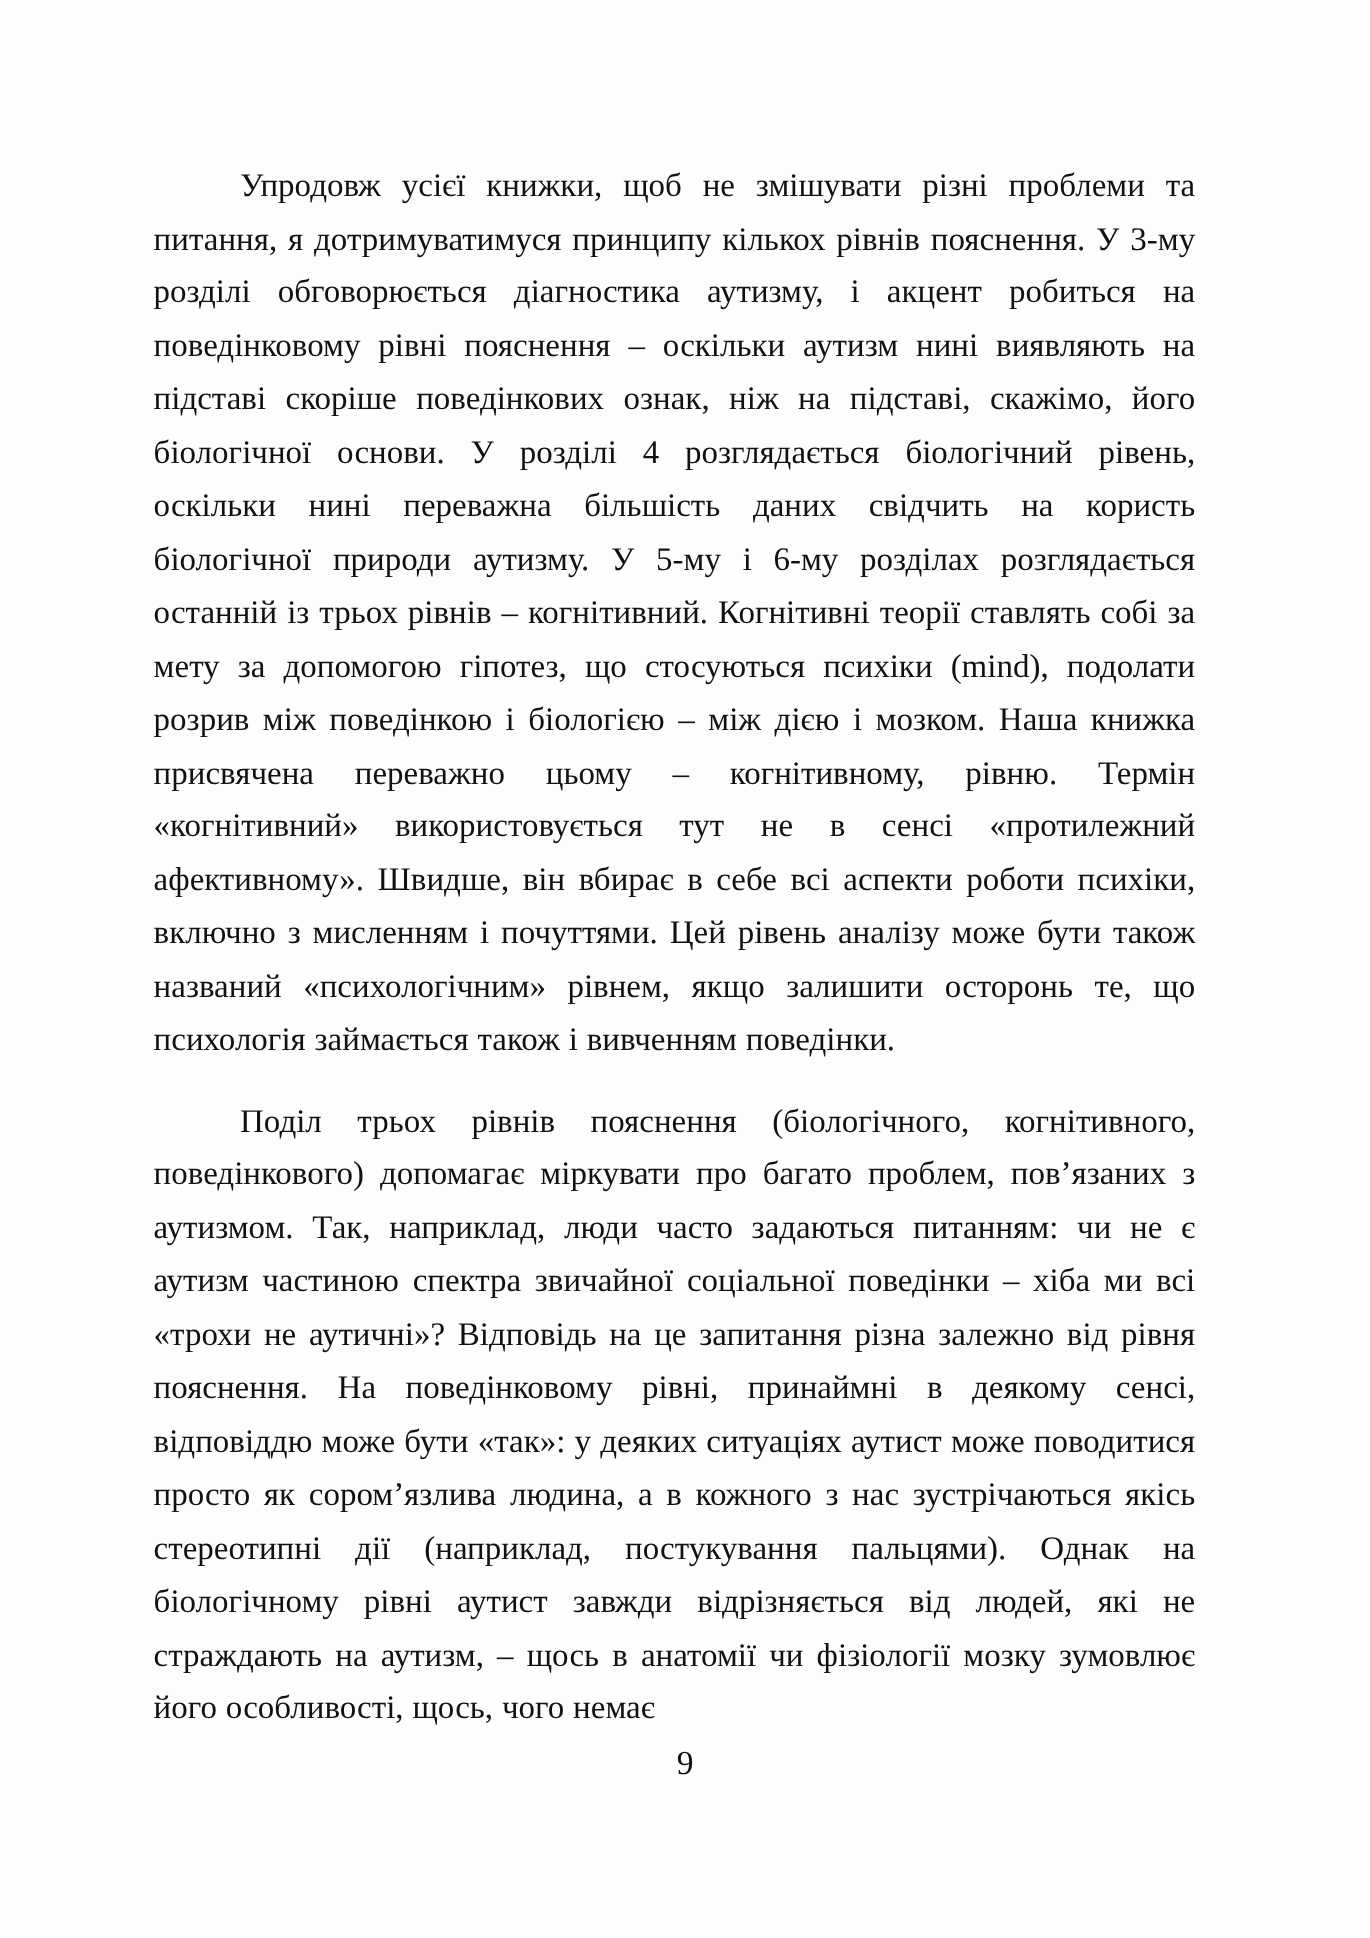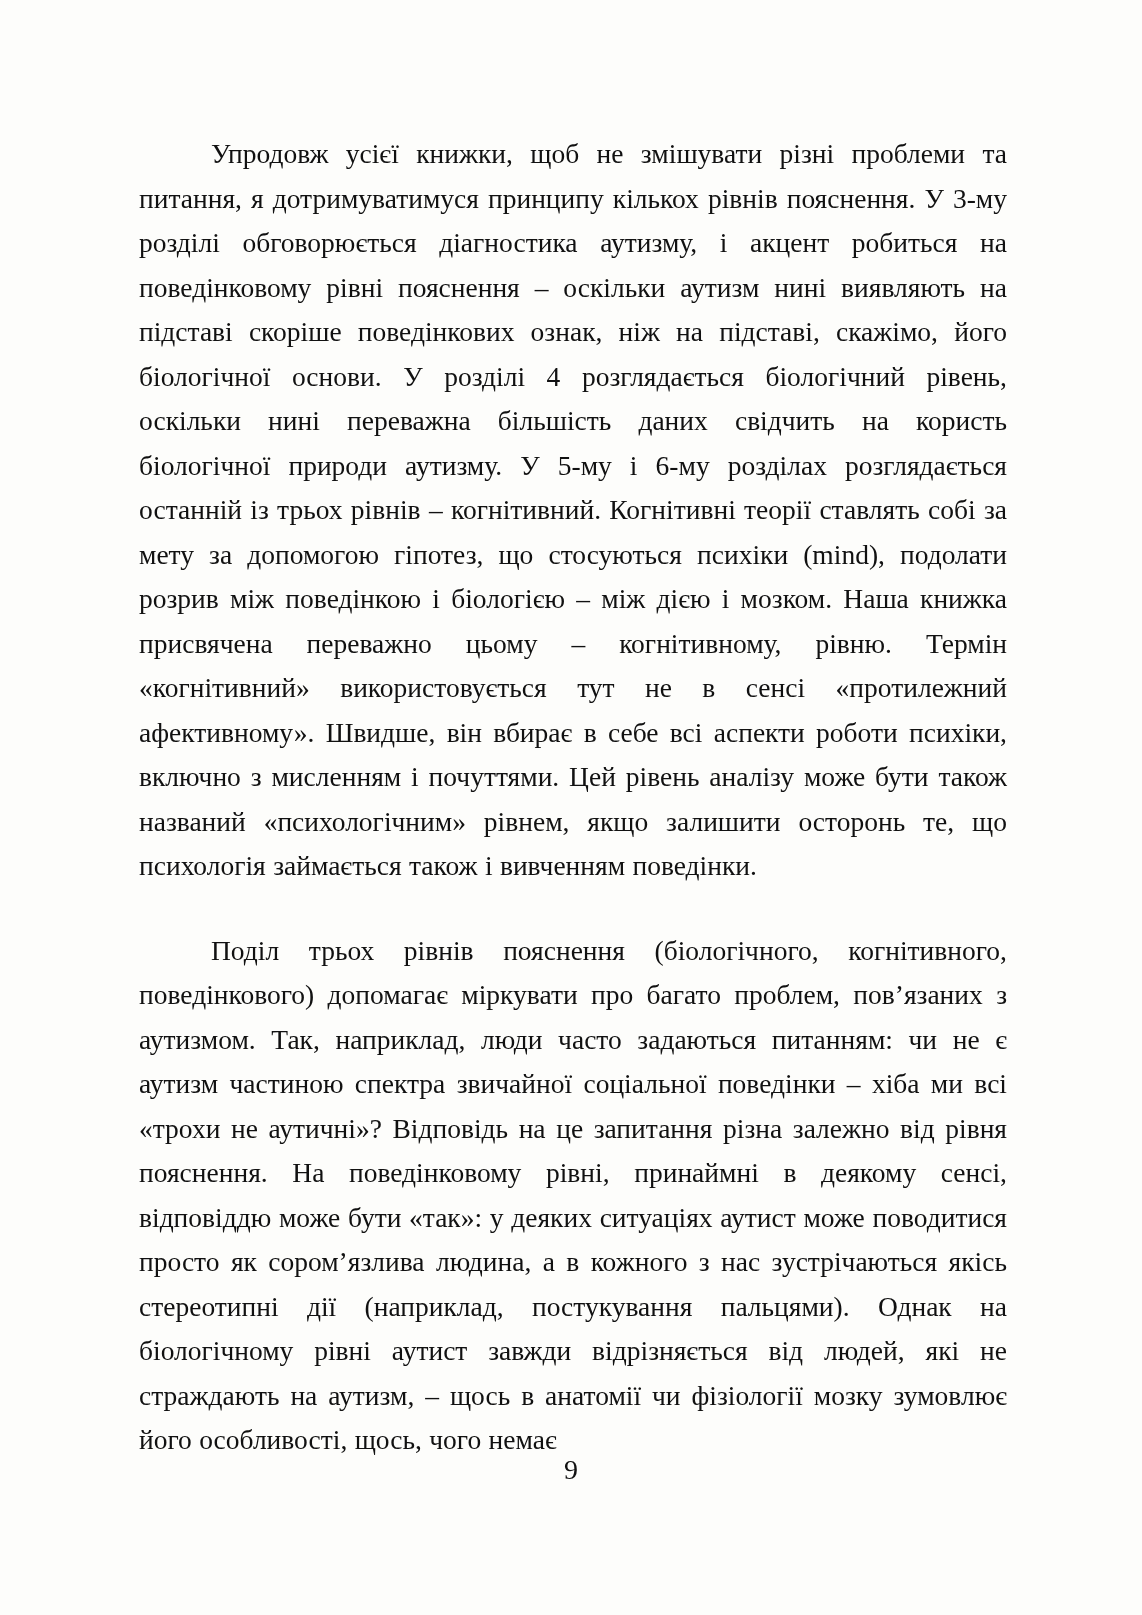--- a/index.html
+++ b/index.html
@@ -12,36 +12,36 @@
     width: 1142px;
     height: 1615px;
     background: #fdfdfb;
     margin: 0 auto;
     overflow: hidden;
     font-family: "Liberation Serif", "DejaVu Serif", serif;
     color: #111111;
   }
   .text-block {
     position: absolute;
-    left: 139px;
+    left: 128px;
     top: 132px;
     width: 868px;
   }
   p.para {
     margin: 0 0 0 0;
     font-size: 27.5px;
     line-height: 44.5px;
     text-align: justify;
     text-justify: inter-word;
     text-indent: 72px;
     hyphens: manual;
     word-spacing: 0.5px;
   }
   p.para + p.para {
-    margin-top: 40px;
+    margin-top: 23px;
   }
   .folio {
     position: absolute;
     left: 0;
     right: 0;
     top: 1453px;
     text-align: center;
     font-size: 28px;
     line-height: 34px;
     font-family: "Liberation Serif", "DejaVu Serif", serif;

